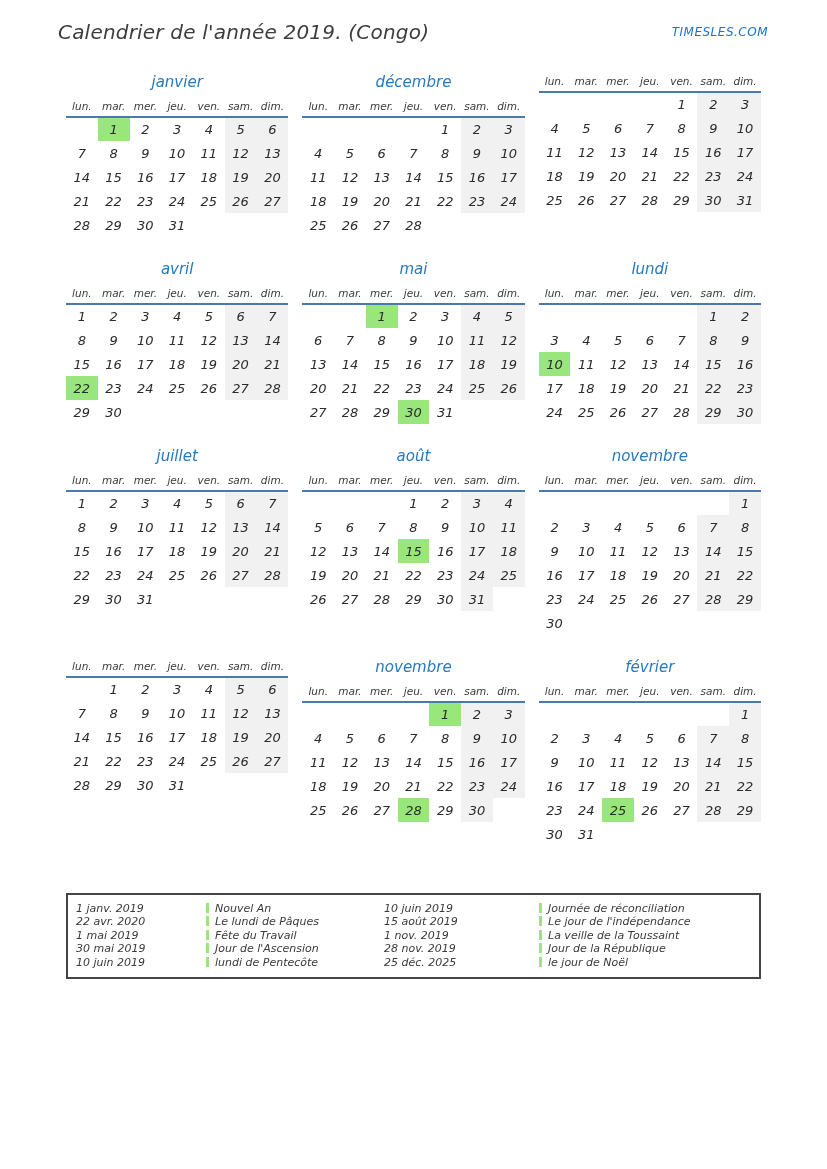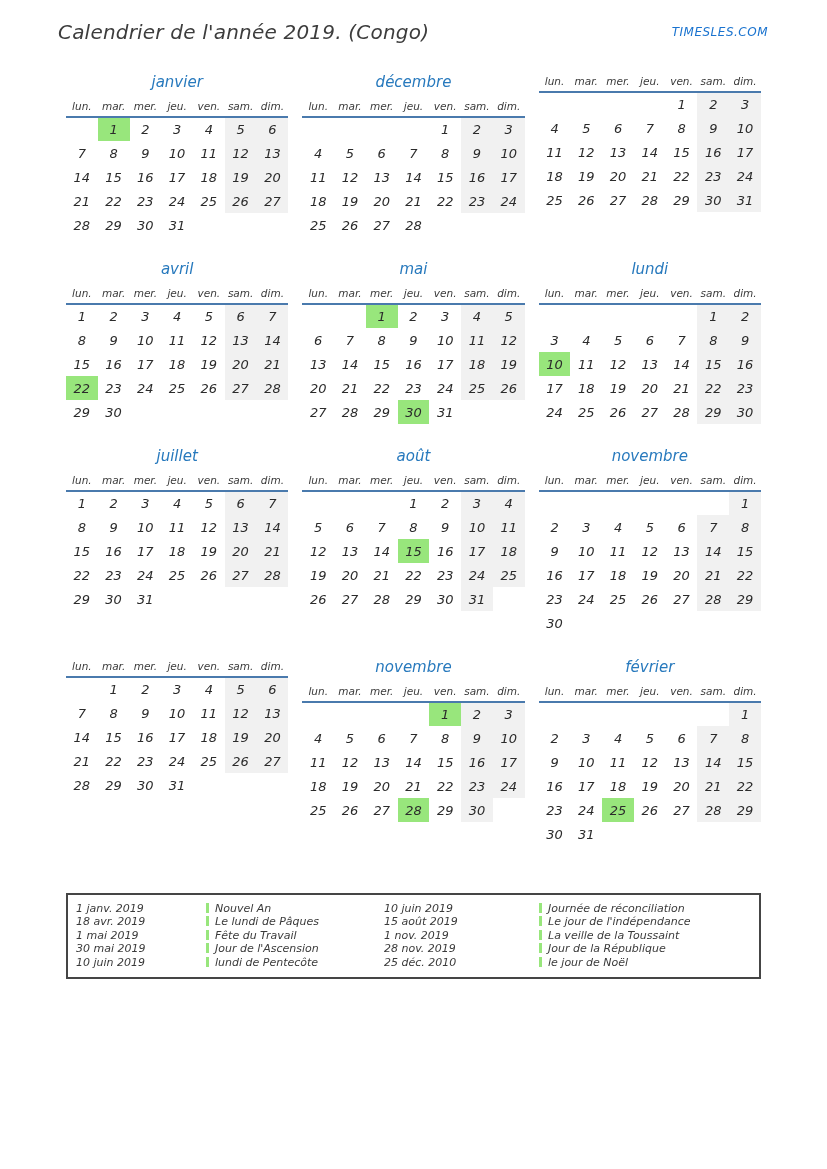--- a/index.html
+++ b/index.html
@@ -821,38 +821,38 @@
               <td class="empty"></td>
             </tr>
           </tbody>
         </table>
       </div>
     </main>
 
   <section class="legend" id="legend">
       <div class="lg-dates c1">
         <div>1 janv. 2019</div>
-        <div>18 avr. 2019</div>
+        <div>22 avr. 2020</div>
         <div>1 mai 2019</div>
         <div>30 mai 2019</div>
         <div>10 juin 2019</div>
       </div>
       <div class="lg-names c1">
         <div><span class="bar"></span>Nouvel An</div>
         <div><span class="bar"></span>Le lundi de Pâques</div>
         <div><span class="bar"></span>Fête du Travail</div>
         <div><span class="bar"></span>Jour de l'Ascension</div>
         <div><span class="bar"></span>lundi de Pentecôte</div>
       </div>
       <div class="lg-dates c2">
         <div>10 juin 2019</div>
         <div>15 août 2019</div>
         <div>1 nov. 2019</div>
         <div>28 nov. 2019</div>
-        <div>25 déc. 2010</div>
+        <div>25 déc. 2025</div>
       </div>
       <div class="lg-names c2">
         <div><span class="bar"></span>Journée de réconciliation</div>
         <div><span class="bar"></span>Le jour de l'indépendance</div>
         <div><span class="bar"></span>La veille de la Toussaint</div>
         <div><span class="bar"></span>Jour de la République</div>
         <div><span class="bar"></span>le jour de Noël</div>
       </div>
     </section>
 </div>

